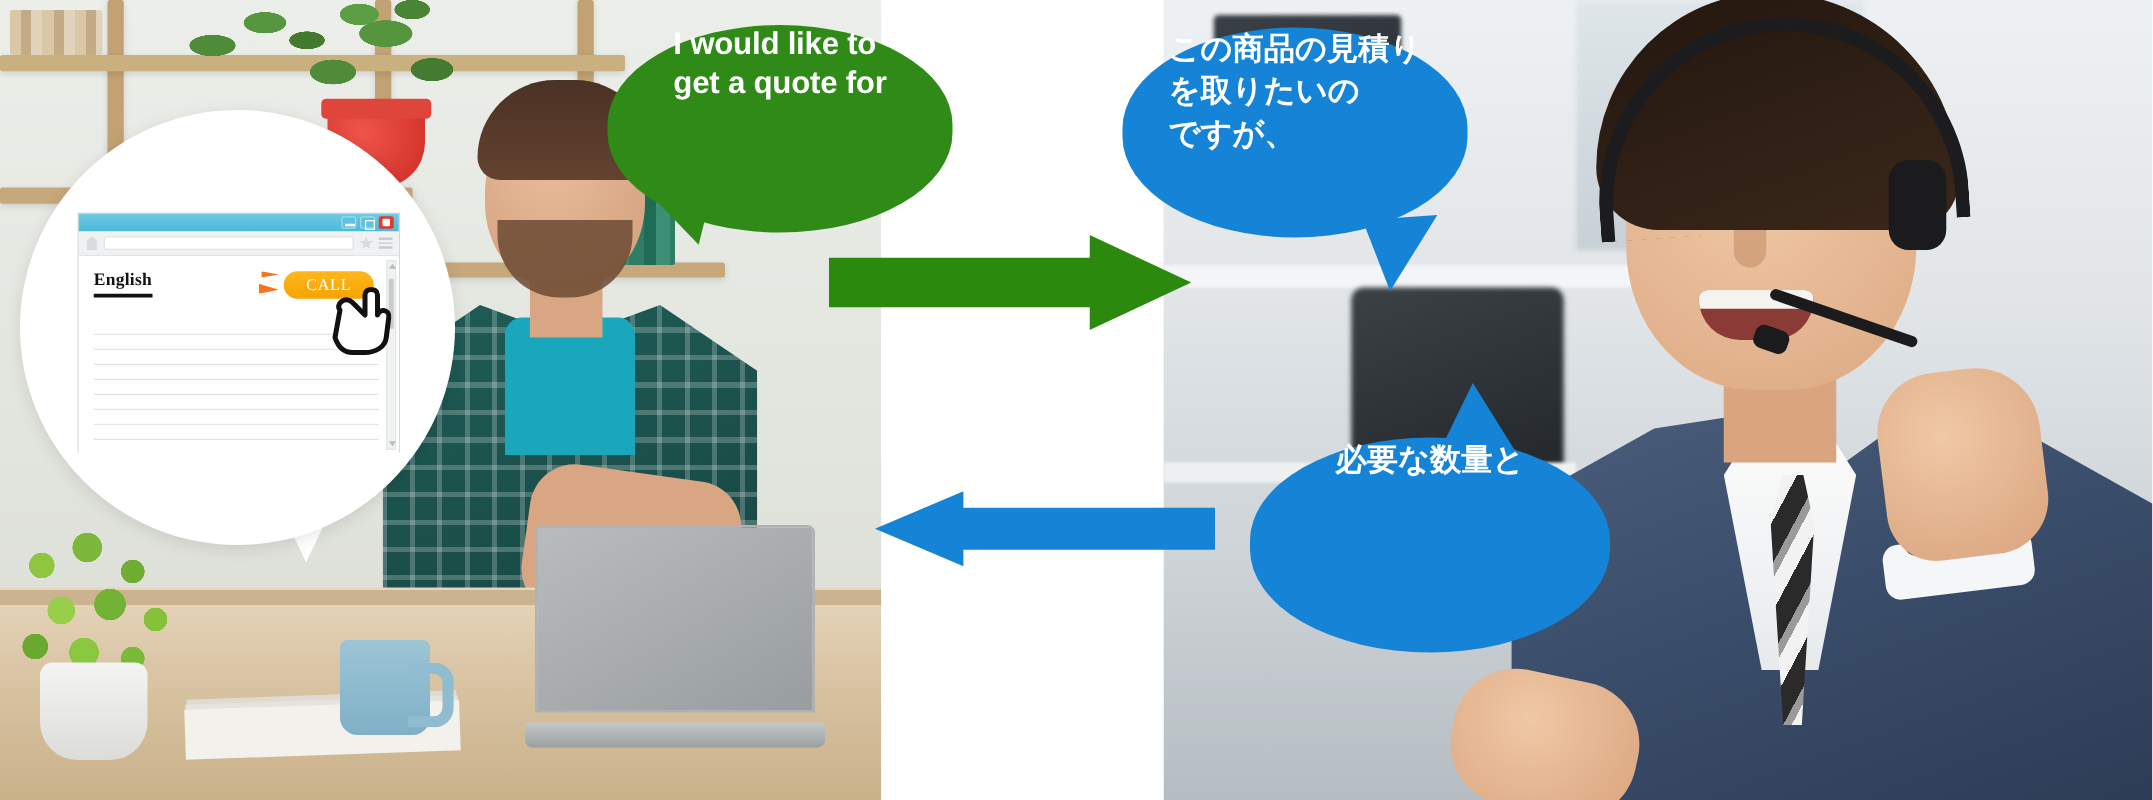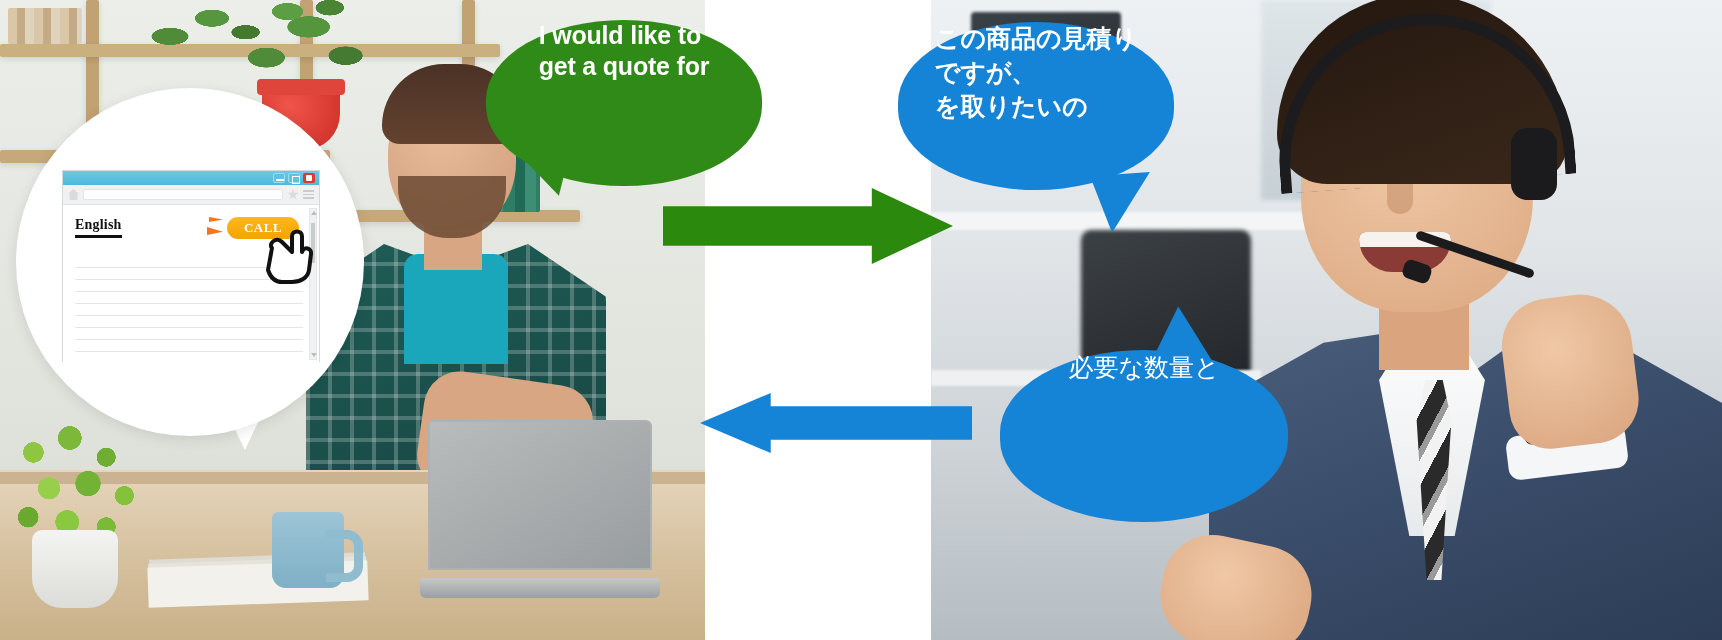--- a/index.html
+++ b/index.html
@@ -307,21 +307,21 @@
   .menu-icon { width:11px; height:9px; display:flex; flex-direction:column; justify-content:space-between; }
   .menu-icon i { display:block; height:1.6px; background:#c9cccd; }
   .browser-body { position:relative; height:158px; padding:10px 12px 0 12px; background:#fff; }
   .lang-label {
     font-family:"Liberation Serif", serif; font-weight:bold; font-size:14px; color:#111;
     border-bottom:3px solid #111; display:inline-block; padding-bottom:2px; letter-spacing:.2px;
   }
   .call-btn {
     position:absolute; right:20px; top:12px; width:72px; height:22px;
     background: linear-gradient(180deg,#ffb71c,#f5a300); border-radius:12px;
-    color:#fff; font-weight:bold; font-size:13px; letter-spacing:.5px;
+    color:#fff; font-weight:normal; font-size:13px; letter-spacing:.5px;
     display:flex; align-items:center; justify-content:center;
     font-family:"Liberation Serif", serif;
   }
   .call-spark {
     position:absolute; right:94px; top:11px; width:18px; height:22px;
   }
   .call-spark i { position:absolute; background:#f4741f; }
   .call-spark i:nth-child(1){ left:2px; top:1px; width:14px; height:5px; clip-path:polygon(0 0,100% 50%,0 100%); }
   .call-spark i:nth-child(2){ left:0px; top:11px; width:16px; height:8px; clip-path:polygon(0 0,100% 60%,0 100%); }
   .content-lines { position:absolute; left:12px; right:16px; top:62px; }
@@ -412,21 +412,21 @@
     border-right: 42px solid transparent;
     border-top: 58px solid #1583d6;
     transform: rotate(-4deg);
   }
 
   
   .bubble-jp-2 { left:1000px; top:350px; width:288px; height:172px; }
   .bubble-jp-2 .body {
     width:288px; height:172px; background:#1583d6;
     font-family:"DejaVu Sans", sans-serif;
-    font-weight:normal; font-size:25px; line-height:1.4; padding:0 24px;
+    font-weight:bold; font-size:25px; line-height:1.4; padding:0 24px;
   }
   .bubble-jp-2 .tail {
     right:62px; top:-40px;
     border-left: 14px solid transparent;
     border-right: 54px solid transparent;
     border-bottom: 56px solid #1583d6;
     transform: rotate(12deg);
   }
   .bubble .body span { display:block; }
 </style>
@@ -571,22 +571,22 @@
       </div>
     </div>
   </div>
 
 
   <div class="bubble bubble-jp-1">
     <div class="tail"></div>
     <div class="body">
       <div>
         <span>この商品の見積り</span>
+        <span>を取りたいの</span>
         <span>ですが、</span>
-        <span>を取りたいの</span>
       </div>
     </div>
   </div>
 
   <div class="bubble bubble-jp-2">
     <div class="tail"></div>
     <div class="body">
       <div>
         <span>必要な数量と</span>
       </div>

